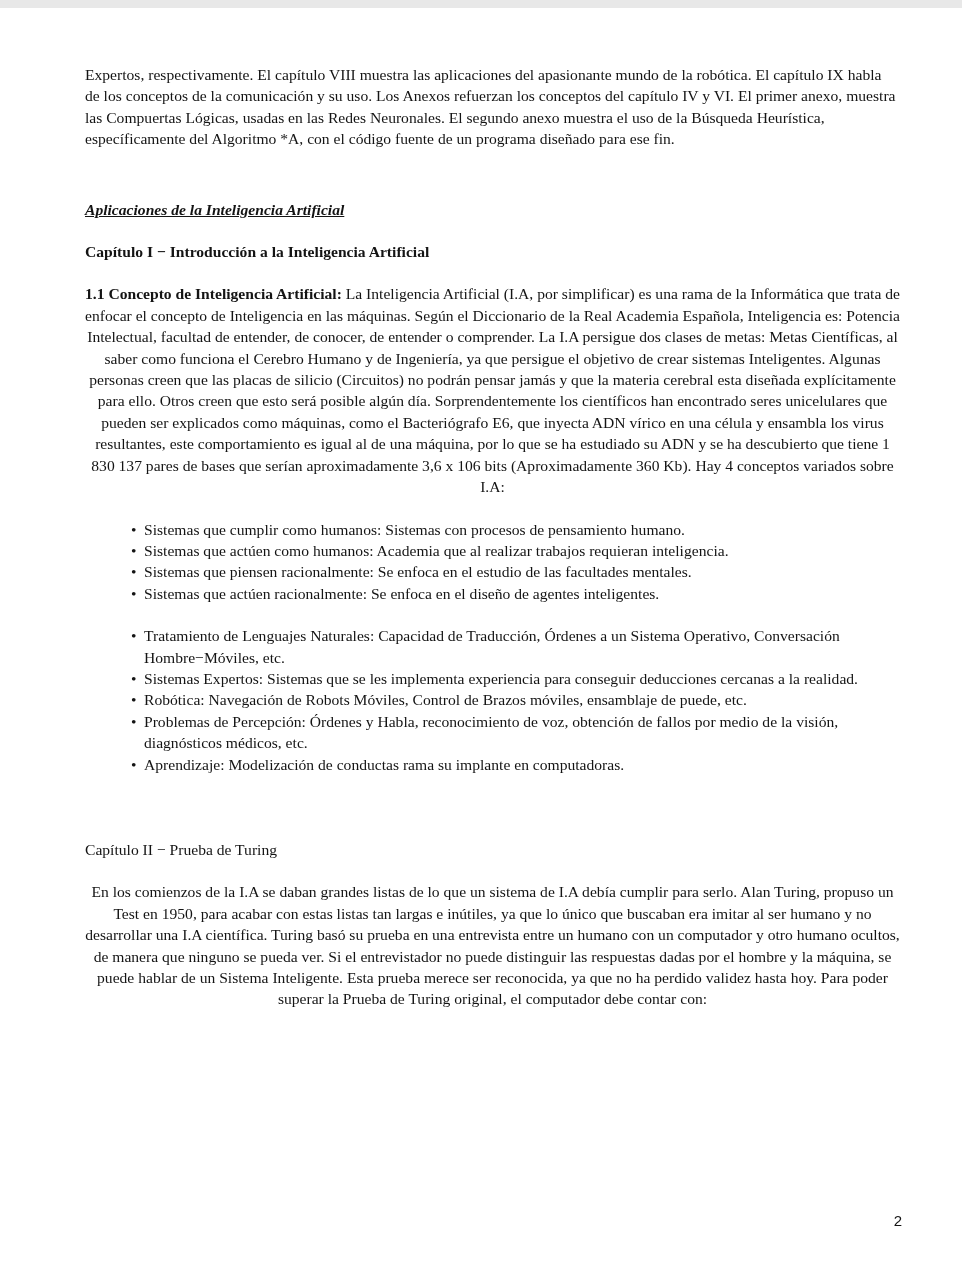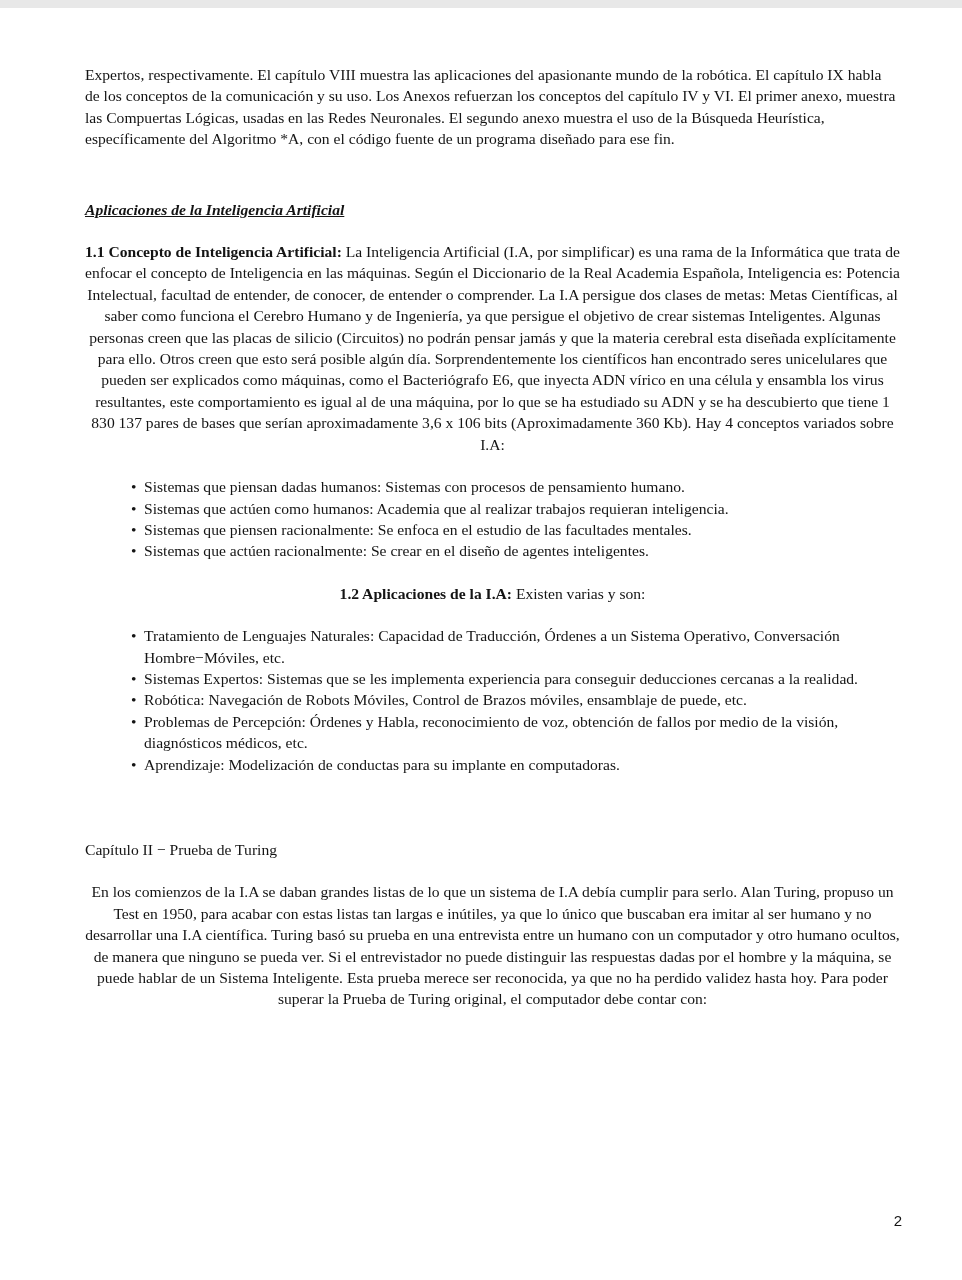--- a/index.html
+++ b/index.html
@@ -73,64 +73,64 @@
 </style>
 </head>
 <body>
 
 <div class="page">
 
   <p class="intro-para">Expertos, respectivamente. El capítulo VIII muestra las aplicaciones del apasionante mundo de la robótica. El capítulo IX habla de los conceptos de la comunicación y su uso. Los Anexos refuerzan los conceptos del capítulo IV y VI. El primer anexo, muestra las Compuertas Lógicas, usadas en las Redes Neuronales. El segundo anexo muestra el uso de la Búsqueda Heurística, específicamente del Algoritmo *A, con el código fuente de un programa diseñado para ese fin.</p>
 
   <p class="doc-title">Aplicaciones de la Inteligencia Artificial</p>
 
+  <p class="chapter-heading">Capítulo I − Introducción a la Inteligencia Artificial</p>
 
   <p class="body-para"><span class="lead">1.1 Concepto de Inteligencia Artificial:</span> <span>La Inteligencia Artificial (I.A, por simplificar) es una rama de la Informática que trata de enfocar el concepto de Inteligencia en las máquinas. Según el Diccionario de la Real Academia Española, Inteligencia es: Potencia Intelectual, facultad de entender, de conocer, de entender o comprender. La I.A persigue dos clases de metas: Metas Científicas, al saber como funciona el Cerebro Humano y de Ingeniería, ya que persigue el objetivo de crear sistemas Inteligentes. Algunas personas creen que las placas de silicio (Circuitos) no podrán pensar jamás y que la materia cerebral esta diseñada explícitamente para ello. Otros creen que esto será posible algún día. Sorprendentemente los científicos han encontrado seres unicelulares que pueden ser explicados como máquinas, como el Bacteriógrafo E6, que inyecta ADN vírico en una célula y ensambla los virus resultantes, este comportamiento es igual al de una máquina, por lo que se ha estudiado su ADN y se ha descubierto que tiene 1 830 137 pares de bases que serían aproximadamente 3,6 x 106 bits (Aproximadamente 360 Kb). Hay 4 conceptos variados sobre I.A:</span></p>
 
   <ul class="bullets">
     <li>
         <span class="bullet">•</span>
-        <span class="item-text">Sistemas que piensan dadas humanos: Sistemas con procesos de pensamiento humano.</span>
+        <span class="item-text">Sistemas que cumplir como humanos: Sistemas con procesos de pensamiento humano.</span>
       </li>
     <li>
         <span class="bullet">•</span>
         <span class="item-text">Sistemas que actúen como humanos: Academia que al realizar trabajos requieran inteligencia.</span>
       </li>
     <li>
         <span class="bullet">•</span>
         <span class="item-text">Sistemas que piensen racionalmente: Se enfoca en el estudio de las facultades mentales.</span>
       </li>
     <li>
         <span class="bullet">•</span>
-        <span class="item-text">Sistemas que actúen racionalmente: Se crear en el diseño de agentes inteligentes.</span>
+        <span class="item-text">Sistemas que actúen racionalmente: Se enfoca en el diseño de agentes inteligentes.</span>
       </li>
   </ul>
 
-  <p class="body-para"><span class="lead">1.2 Aplicaciones de la I.A:</span> <span>Existen varias y son:</span></p>
 
   <ul class="bullets">
     <li>
         <span class="bullet">•</span>
         <span class="item-text">Tratamiento de Lenguajes Naturales: Capacidad de Traducción, Órdenes a un Sistema Operativo, Conversación Hombre−Móviles, etc.</span>
       </li>
     <li>
         <span class="bullet">•</span>
         <span class="item-text">Sistemas Expertos: Sistemas que se les implementa experiencia para conseguir deducciones cercanas a la realidad.</span>
       </li>
     <li>
         <span class="bullet">•</span>
         <span class="item-text">Robótica: Navegación de Robots Móviles, Control de Brazos móviles, ensamblaje de puede, etc.</span>
       </li>
     <li>
         <span class="bullet">•</span>
         <span class="item-text">Problemas de Percepción: Órdenes y Habla, reconocimiento de voz, obtención de fallos por medio de la visión, diagnósticos médicos, etc.</span>
       </li>
     <li>
         <span class="bullet">•</span>
-        <span class="item-text">Aprendizaje: Modelización de conductas para su implante en computadoras.</span>
+        <span class="item-text">Aprendizaje: Modelización de conductas rama su implante en computadoras.</span>
       </li>
   </ul>
 
   <p class="chapter2-heading">Capítulo II − Prueba de Turing</p>
 
   <p class="body-para">En los comienzos de la I.A se daban grandes listas de lo que un sistema de I.A debía cumplir para serlo. Alan Turing, propuso un Test en 1950, para acabar con estas listas tan largas e inútiles, ya que lo único que buscaban era imitar al ser humano y no desarrollar una I.A científica. Turing basó su prueba en una entrevista entre un humano con un computador y otro humano ocultos, de manera que ninguno se pueda ver. Si el entrevistador no puede distinguir las respuestas dadas por el hombre y la máquina, se puede hablar de un Sistema Inteligente. Esta prueba merece ser reconocida, ya que no ha perdido validez hasta hoy. Para poder superar la Prueba de Turing original, el computador debe contar con:</p>
 
   <div class="page-number">2</div>
 
 </div>

